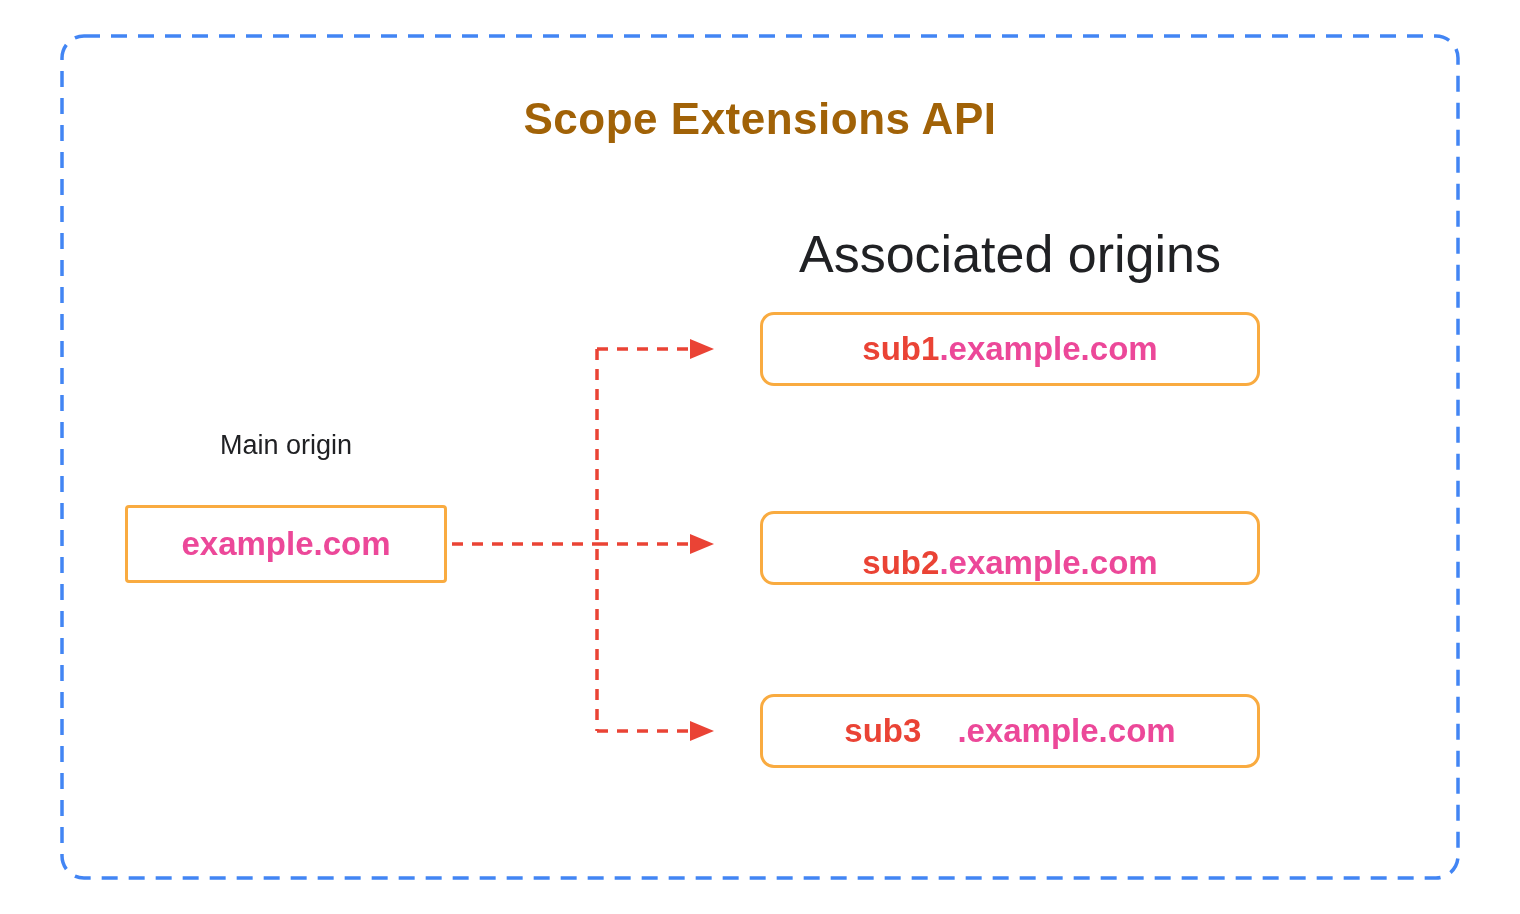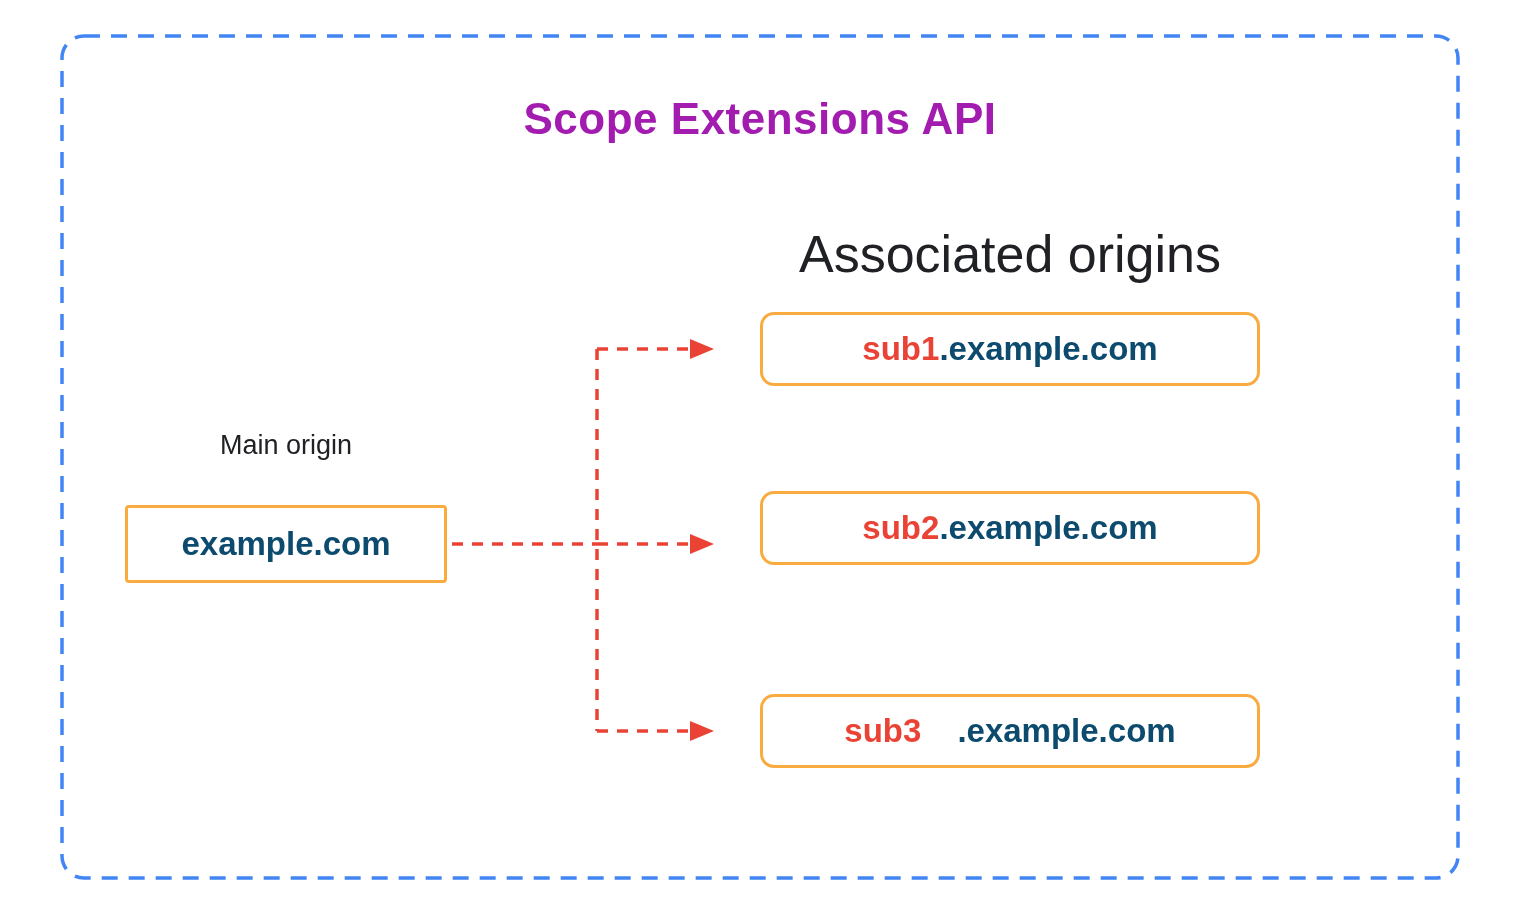--- a/index.html
+++ b/index.html
@@ -28,21 +28,21 @@
   }
 
   .title {
     position: absolute;
     left: 60px;
     width: 1400px;
     top: 94px;
     text-align: center;
     font-size: 44px;
     font-weight: 700;
-    color: #a21caf;
+    color: #a16207;
     letter-spacing: 0.5px;
   }
 
   .assoc-label {
     position: absolute;
     left: 760px;
     width: 500px;
     top: 224px;
     text-align: center;
     font-size: 52px;
@@ -82,24 +82,24 @@
     border-radius: 4px;
   }
 
   .sub-node {
     left: 760px;
     width: 500px;
     height: 74px;
   }
 
   .sub-node.n1 { top: 312px; }
-  .sub-node.n2 { top: 491px; }
+  .sub-node.n2 { top: 511px; align-items: flex-end; }
   .sub-node.n3 { top: 694px; gap: 36px; }
 
-  .txt-blue { color: #0c4a6e; }
+  .txt-blue { color: #ec4899; }
   .txt-red  { color: #EA4335; }
 </style>
 </head>
 <body>
 
 <div class="canvas">
 
   <svg class="layer" viewBox="0 0 1520 914" xmlns="http://www.w3.org/2000/svg">
 
     <rect x="62" y="36" width="1396" height="842" rx="22" fill="none" stroke-width="3.5" stroke-dasharray="16 11" stroke="#4285F4"></rect>

